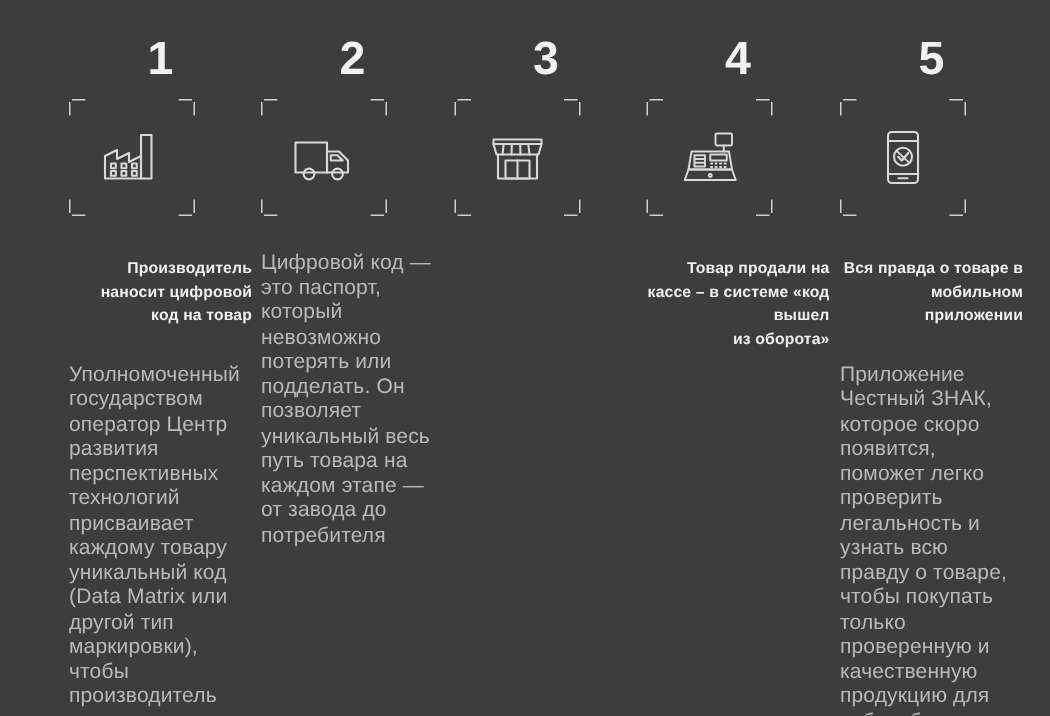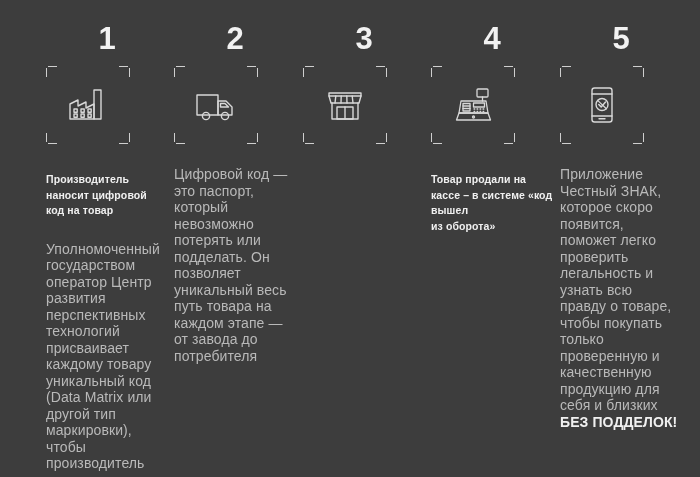--- a/index.html
+++ b/index.html
@@ -55,20 +55,21 @@
     width:46px;height:46px;
   }
   .glyph svg{display:block;width:46px;height:46px;}
   .head{
     margin-top:28px;
     font-size:10.5px;
     font-weight:bold;
     color:#f0f0f0;
     line-height:15.5px;
     letter-spacing:0.1px;
+    text-align:right;
   }
   .body{
     margin-top:22px;
     font-size:14px;
     color:#b9b9b9;
     line-height:16.5px;
     letter-spacing:0.1px;
   }
   .body .strong{
     color:#f0f0f0;
@@ -240,16 +241,17 @@
         <svg viewBox="0 0 46 46" fill="none" stroke="#d8d8d8" stroke-width="1.4" stroke-linejoin="round" stroke-linecap="round">
           <rect x="13" y="6" width="20" height="34" rx="2.5"></rect>
           <path d="M13 12 L33 12 M13 34 L33 34"></path>
           <path d="M20 36.8 L26 36.8"></path>
           <circle cx="23" cy="22.5" r="6"></circle>
           <path d="M19.8 22.5 L22.2 25 L26.5 20" stroke-width="1.5"></path>
           <path d="M18.6 18.4 L27.4 26.8" stroke-width="1.2"></path>
         </svg>
       </span>
     </div>
+    <div class="head">Вся правда о товаре в мобильном<br>приложении</div>
     <div class="body"><span>Приложение Честный ЗНАК, которое скоро появится, поможет легко проверить легальность и узнать всю правду о товаре, чтобы покупать только проверенную и качественную продукцию для себя и близких </span><span class="strong">БЕЗ ПОДДЕЛОК!</span></div>
   </div>
 
 </div>
 
 </body></html>

